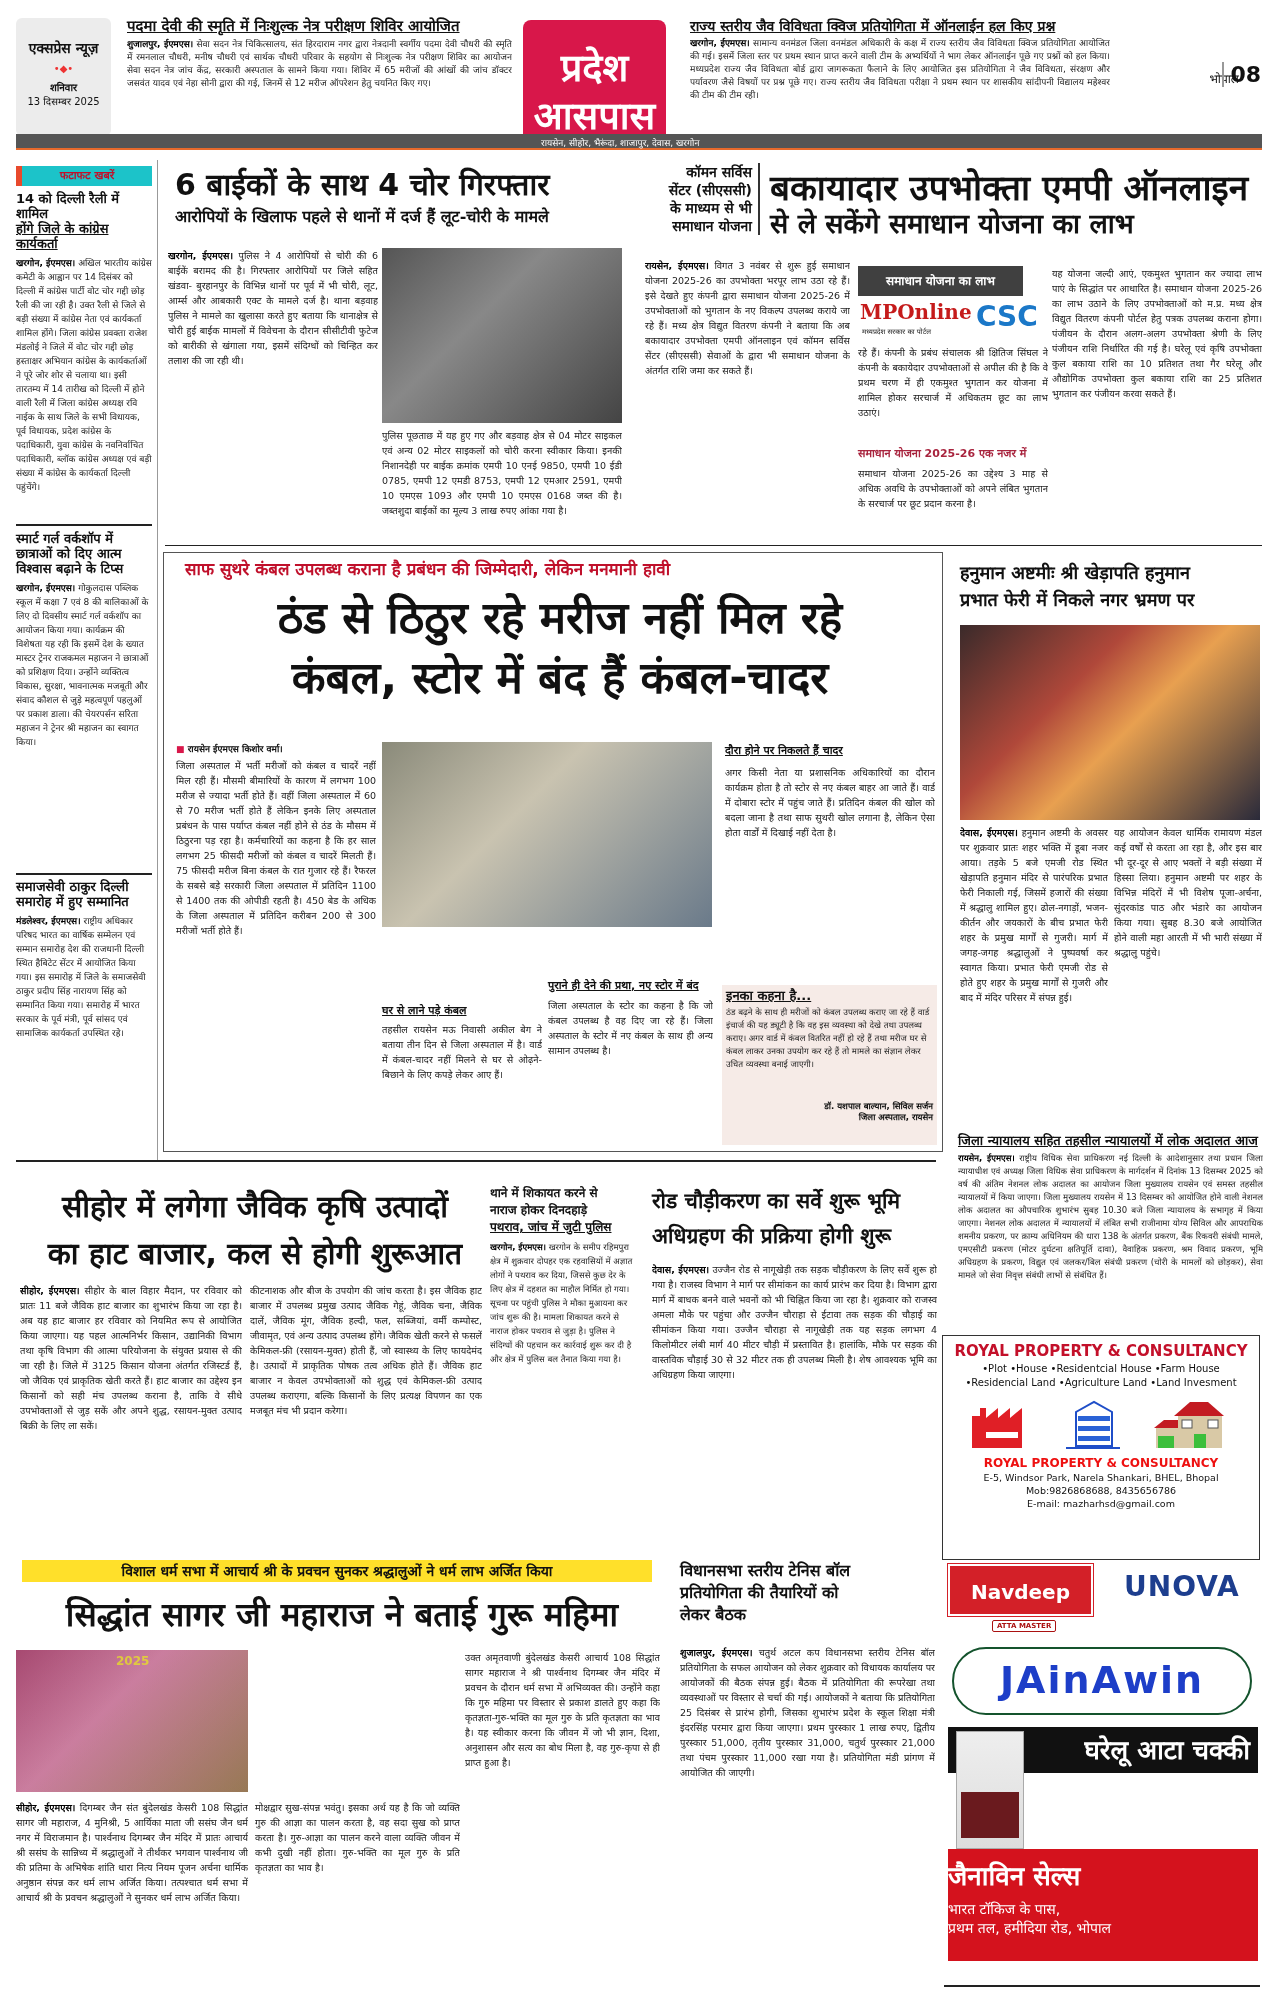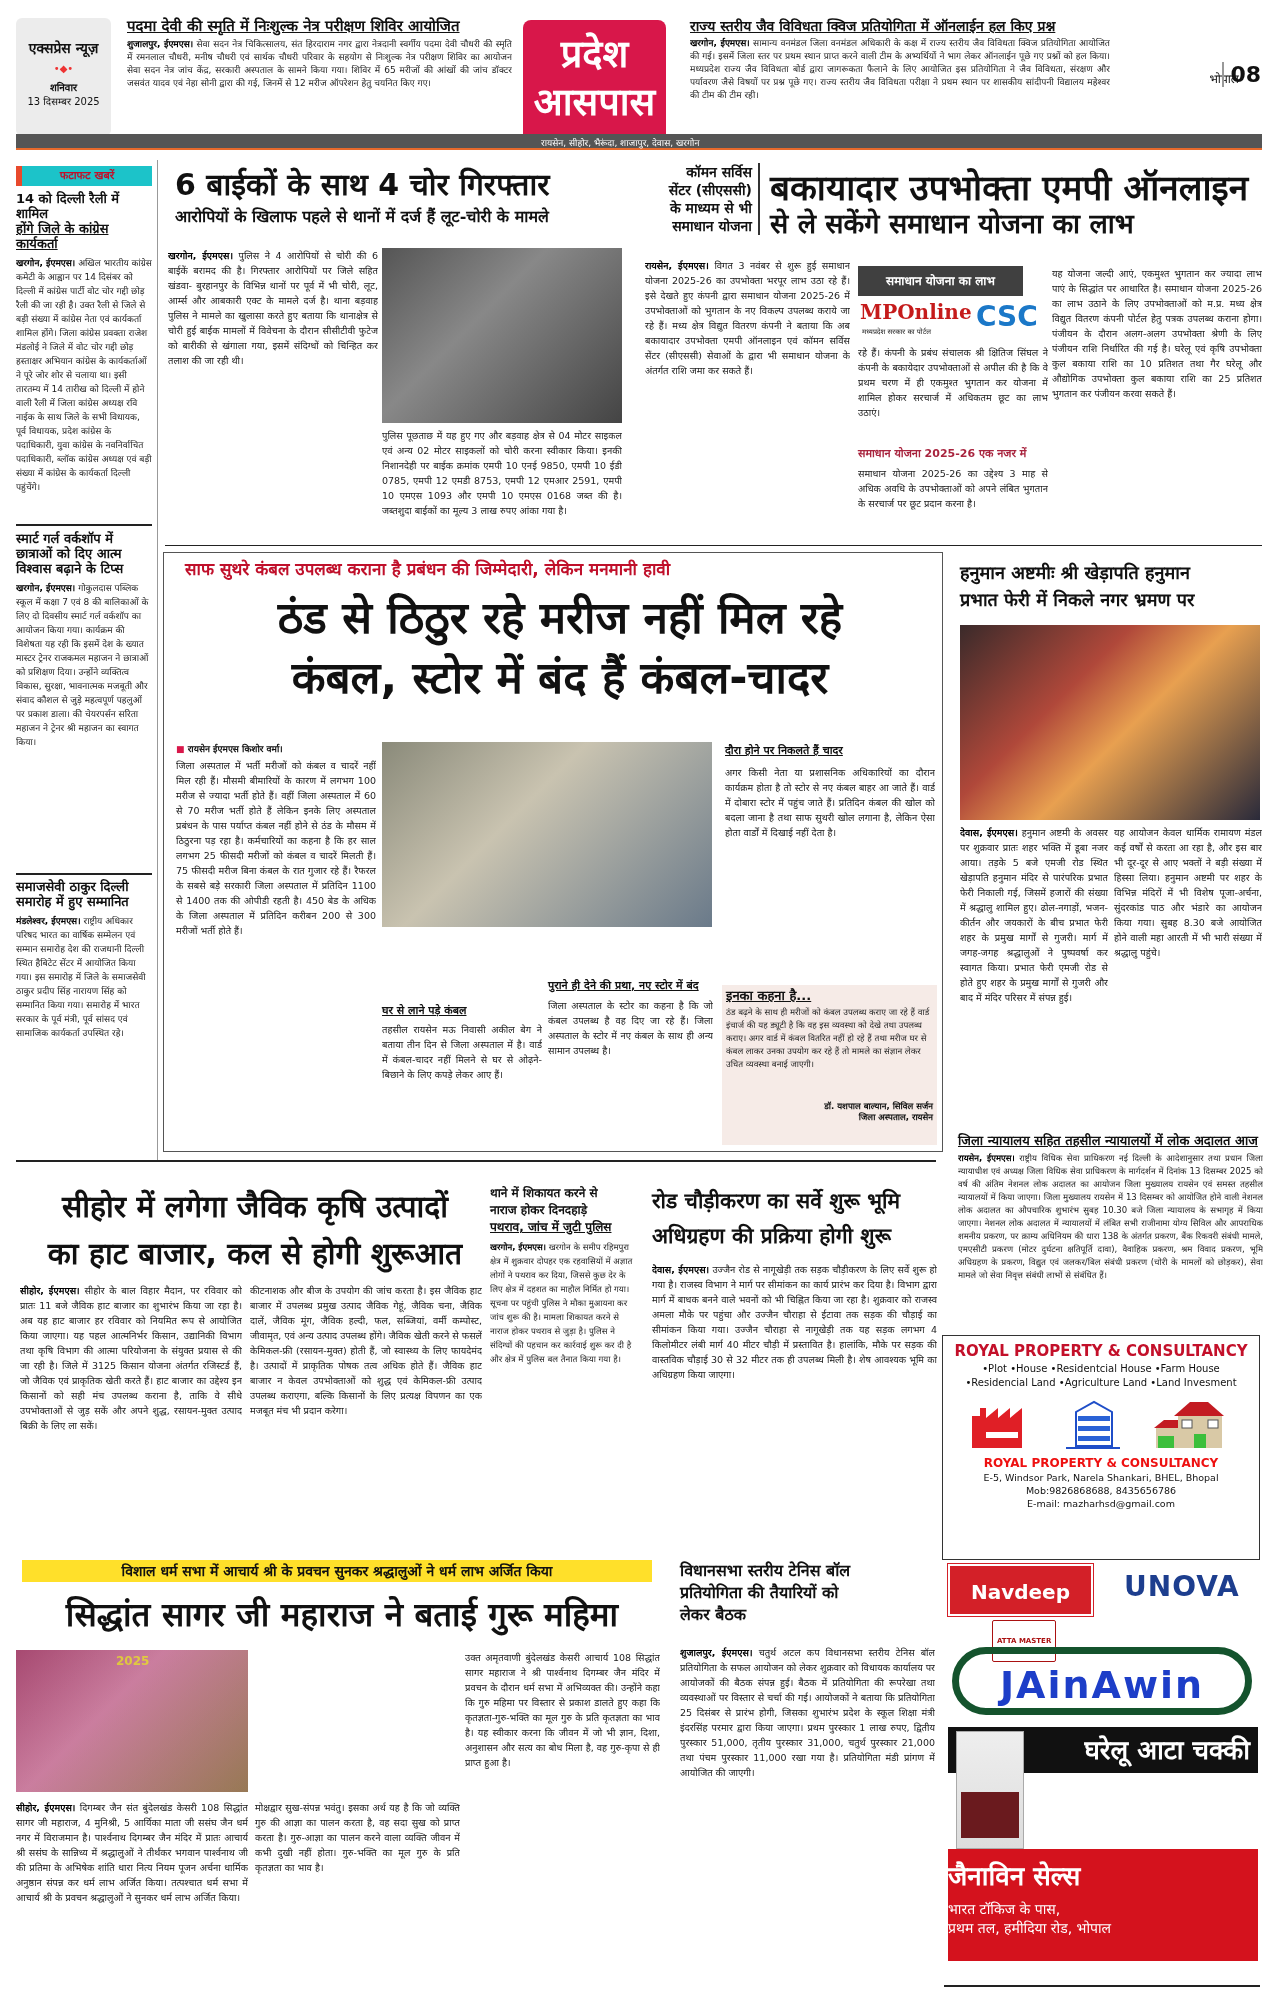--- a/index.html
+++ b/index.html
@@ -11,41 +11,41 @@
 .ul{text-decoration:underline}
 .photo{background:linear-gradient(135deg,#555,#888 40%,#444);overflow:hidden}
 .rule{background:#222}
 
 .mast-box{left:16px;top:18px;width:95px;height:118px;background:#ececec;border-radius:6px;text-align:center}
 .mast-name{font-weight:bold;font-size:14px;margin-top:20px}
 .mast-dots{color:#e33;font-size:10px;margin:6px 0}
 .mast-day{font-size:10px;font-weight:bold}
 .mast-date{font-size:10px}
 .red-block{left:523px;top:20px;width:143px;height:115px;background:#d8174a;border-radius:8px 8px 0 0;color:#fff;text-align:center}
-.red-block .l1{font-size:38px;font-weight:bold;line-height:48px;margin-top:10px}
+.red-block .l1{font-size:38px;font-weight:bold;line-height:48px;margin-top:24px}
 .red-block .l2{font-size:38px;font-weight:bold;line-height:48px}
 .gray-bar{left:16px;top:134px;width:1246px;height:16px;background:#555;border-bottom:2px solid #e86a2c}
 .gray-bar span{color:#fff;font-size:9px;position:absolute;left:525px;top:2px}
 .page-loc{right:40px;top:70px;font-size:12px}
 .page-no{right:18px;top:62px;font-size:22px;font-weight:bold;border-left:2px solid #999;padding-left:6px}
 
 .ff-tag{left:16px;top:166px;width:136px;height:20px;background:#1cc3c9;color:#c0102b;font-weight:bold;font-size:11px;text-align:center;line-height:20px;border-left:6px solid #e8492c}
 .col-left{left:16px;width:136px}
 .vline{width:1px;background:#999}
 .ad-royal{left:942px;top:1335px;width:318px;height:225px;border:1px solid #333;text-align:center}
 .royal-title{color:#c3102a;font-weight:bold;font-size:15px;margin-top:6px}
 .royal-li{font-size:10px;margin-top:3px}
 .icons-row{display:flex;justify-content:space-around;align-items:flex-end;height:56px;margin:6px 12px}
 .royal-name{color:#e11;font-size:12px;font-weight:bold;margin-top:4px}
 .royal-addr{font-size:9.5px;margin-top:2px}
 .ad-atta{left:944px;top:1562px;width:316px;height:440px}
 .navdeep{position:absolute;left:4px;top:2px;width:145px;height:52px;background:#d32028;color:#fff;font-weight:bold;font-size:20px;text-align:center;line-height:52px;border:2px solid #fff;outline:1px solid #d32028}
-.atta-master{position:absolute;left:48px;top:58px;font-size:7px;color:#a11;border:1px solid #a11;padding:16px 4px;border-radius:2px;font-weight:bold}
+.atta-master{position:absolute;left:48px;top:58px;font-size:7px;color:#a11;border:1px solid #a11;padding:1px 4px;border-radius:2px;font-weight:bold}
 .unova{position:absolute;left:180px;top:8px;font-size:28px;font-weight:bold;color:#1d3e8e;letter-spacing:1px}
-.jainawin{position:absolute;left:8px;top:85px;width:300px;height:68px;border:7px solid #14532d;border-radius:34px;color:#1d3ec8;font-size:38px;font-weight:bold;text-align:center;line-height:62px;letter-spacing:2px}
+.jainawin{position:absolute;left:8px;top:85px;width:300px;height:68px;border:2px solid #14532d;border-radius:34px;color:#1d3ec8;font-size:38px;font-weight:bold;text-align:center;line-height:62px;letter-spacing:2px}
 .chakki{position:absolute;left:4px;top:165px;width:310px;height:240px}
 .chakki .blk{position:absolute;left:0;top:0;width:310px;height:46px;background:#111;color:#fff;font-weight:bold;font-size:26px;text-align:right;padding-right:8px;line-height:46px}
 .chakki .yel{position:absolute;left:0;top:46px;width:310px;height:76px;background:#ffea1c}
 .chakki .red{position:absolute;left:0;top:122px;width:310px;height:112px;background:#d4121d;color:#fff;}
 .machine{position:absolute;left:8px;top:4px;width:68px;height:118px;background:linear-gradient(#eee,#ddd);border:1px solid #aaa}
 .machine .door{position:absolute;left:4px;top:60px;width:58px;height:46px;background:#6a1a1e}
 .badge-chhut{position:absolute;left:82px;top:52px;width:58px;height:58px;border-radius:50%;background:#e51f2c;color:#fff;font-weight:bold;font-size:15px;text-align:center;line-height:19px;padding-top:10px}
 .trust{position:absolute;left:150px;top:60px;color:#111;font-size:14px;line-height:22px}
 </style>
 </head>

